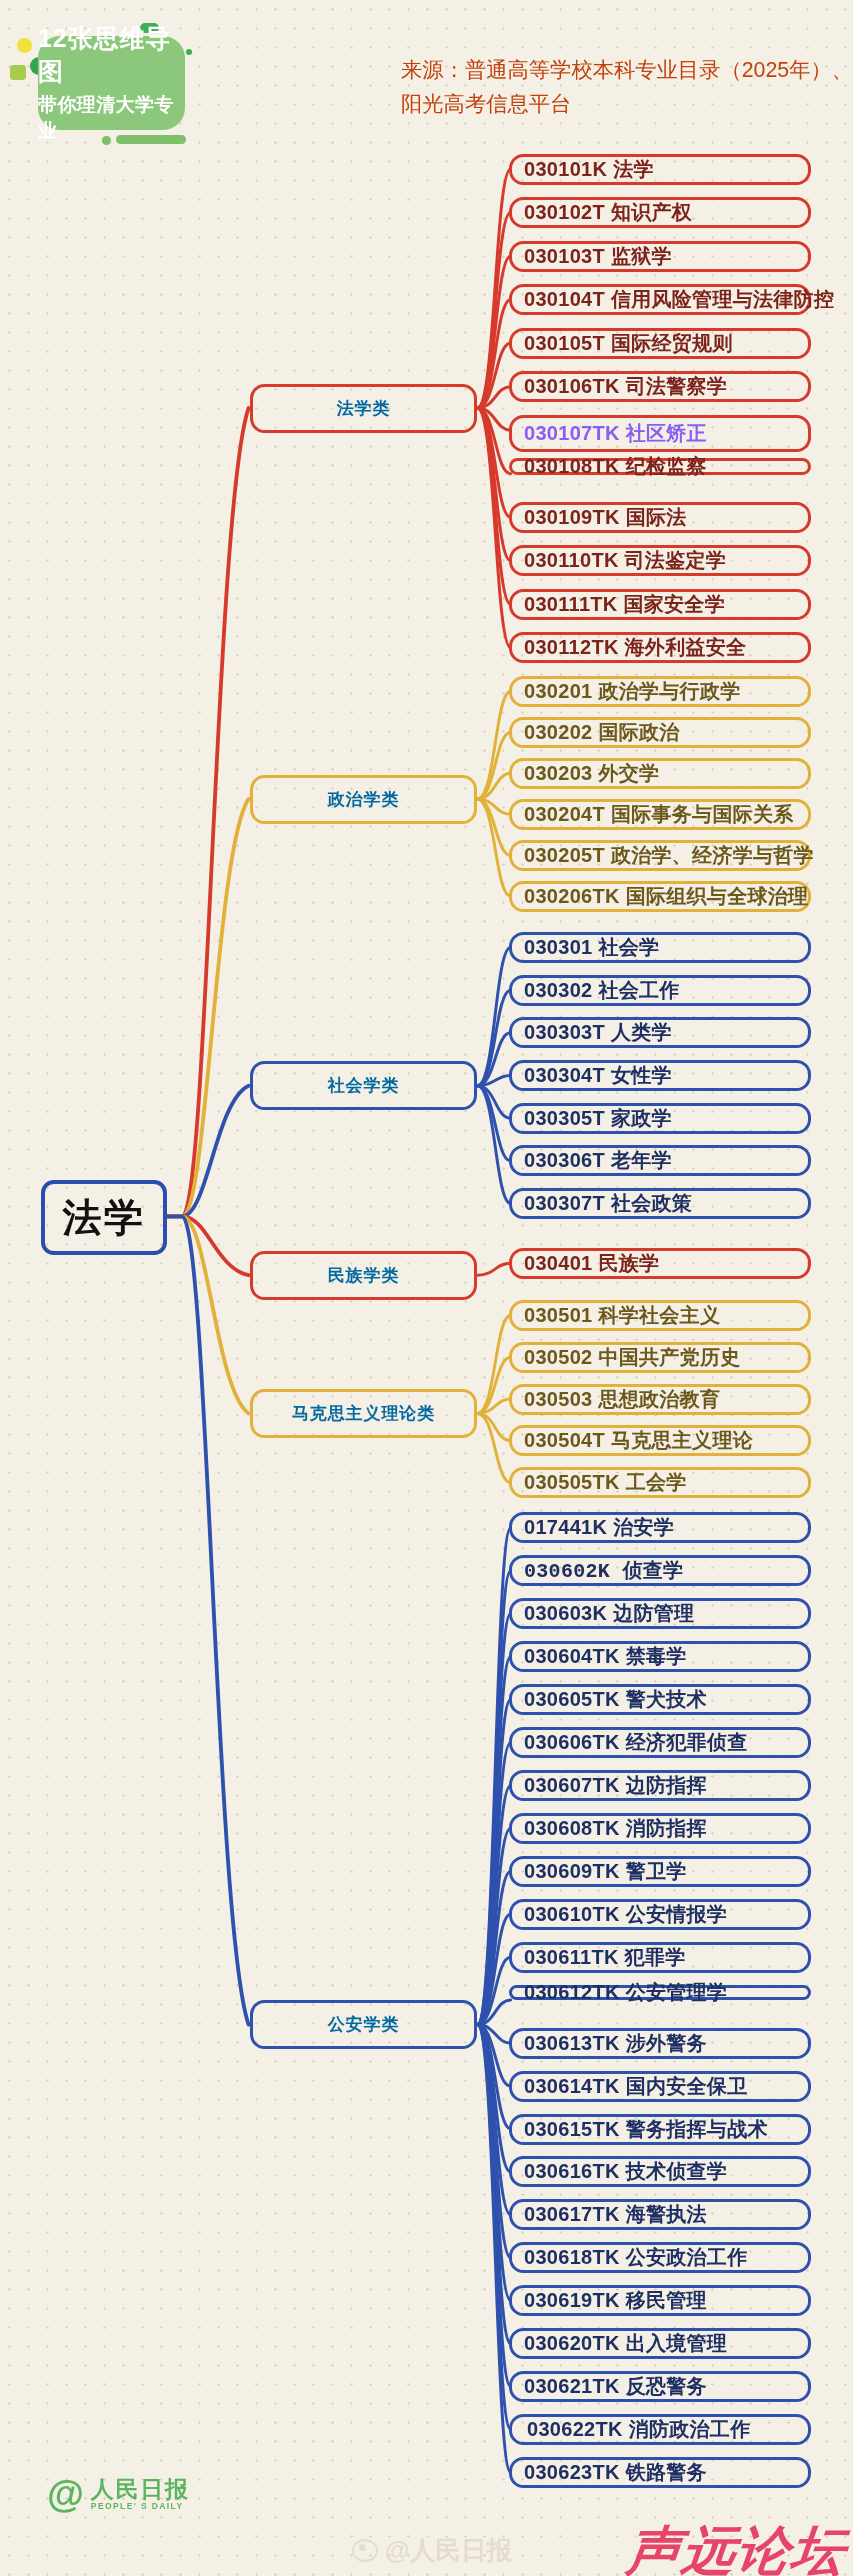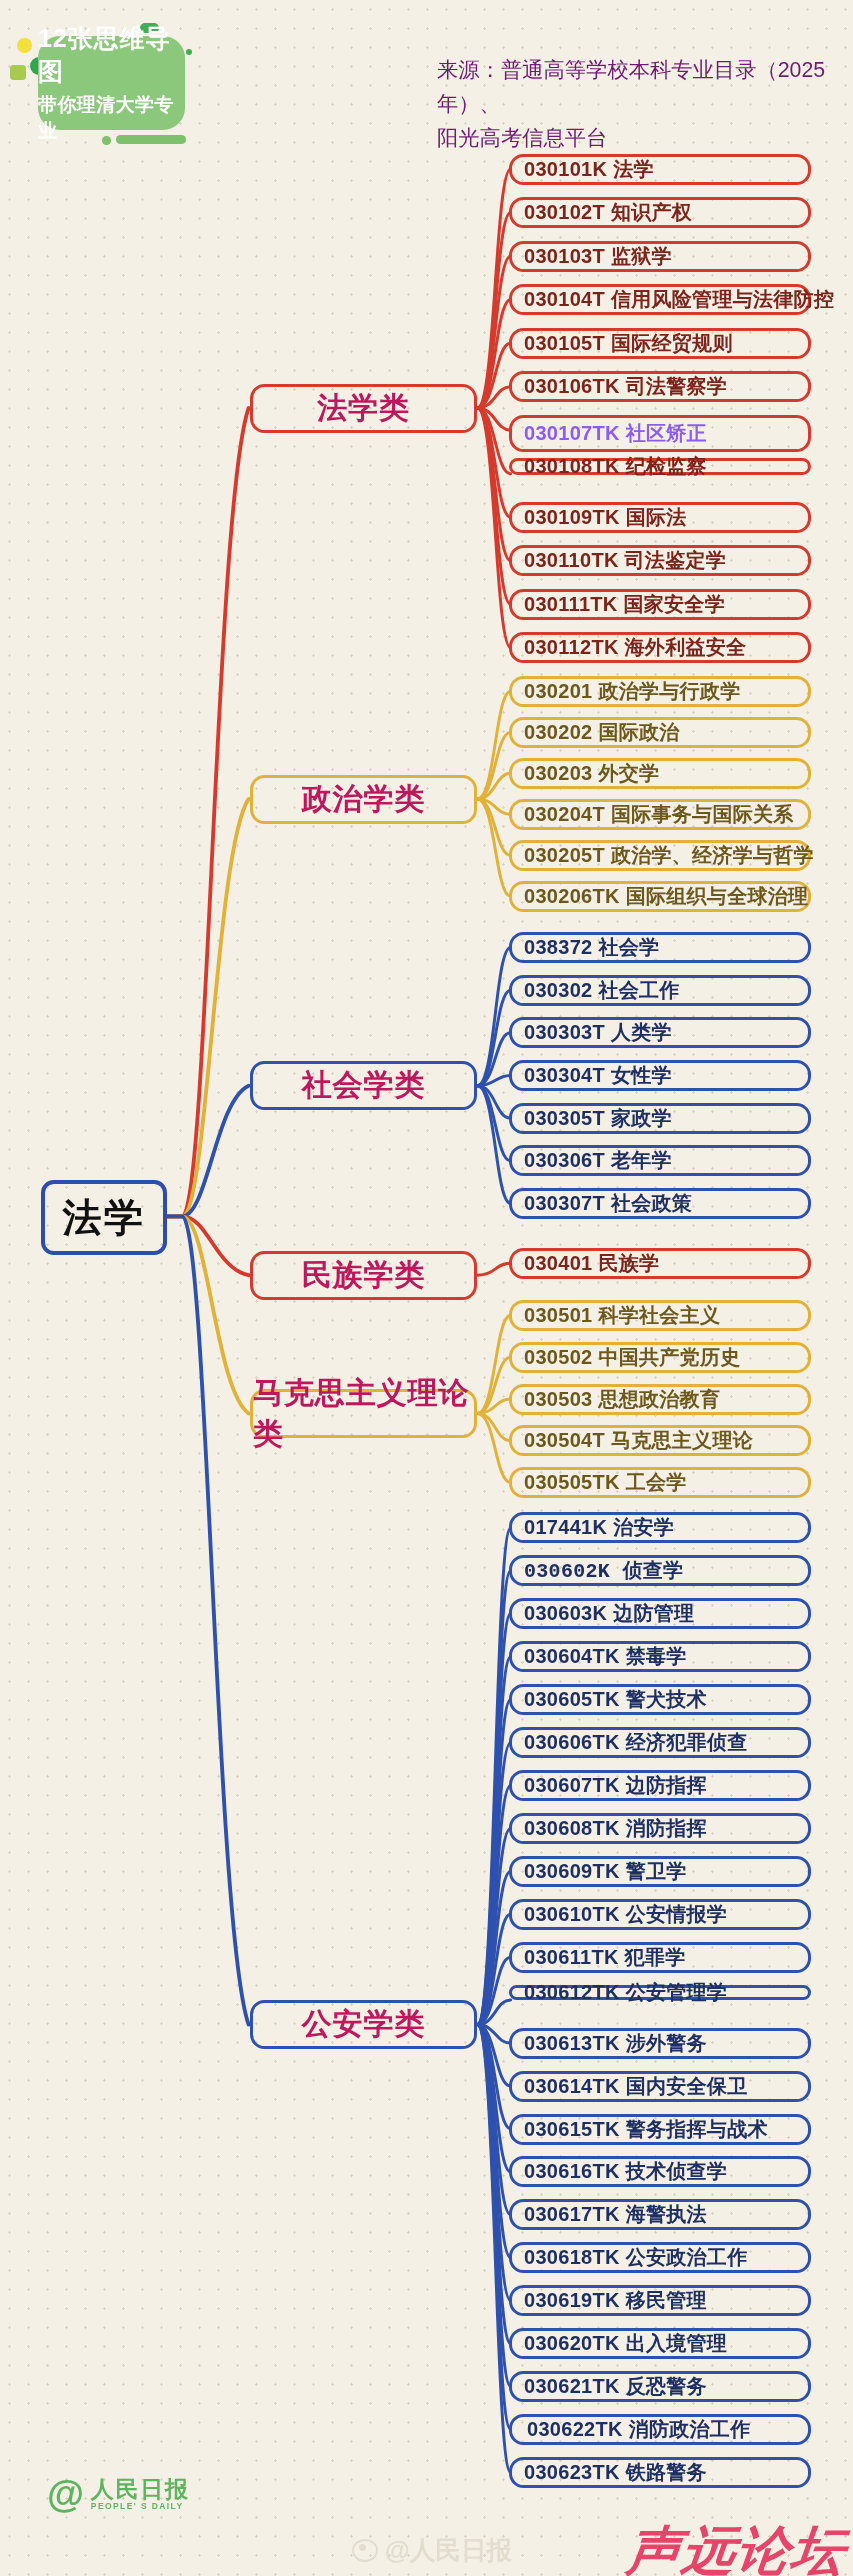--- a/index.html
+++ b/index.html
@@ -10,31 +10,31 @@
     background-image:radial-gradient(circle,#dcd4c3 1.1px,rgba(0,0,0,0) 1.4px);
     background-size:19px 19px;
   }
   #stage{position:absolute;inset:0;}
   #wires{position:absolute;left:0;top:0;z-index:1;pointer-events:none;}
   .node{position:absolute;z-index:2;box-sizing:border-box;border-radius:13.7px;
         display:flex;align-items:center;}
   .root-box{border:4.3px solid #2b4db0;border-radius:12.8px;justify-content:center;
         font-size:39px;font-weight:900;color:#111;letter-spacing:2.6px;}
   .branch-label{border-width:3.4px;border-style:solid;border-radius:14.5px;justify-content:center;
-        font-size:30px;font-weight:800;color:#be185d;letter-spacing:0.9px;}
+        font-size:17px;font-weight:800;color:#0369a1;letter-spacing:0.9px;}
   .major-item{border-width:3px;border-style:solid;border-radius:14.5px;
         font-size:20px;font-weight:700;padding-left:12px;letter-spacing:0.3px;white-space:nowrap;}
   
   .badge{position:absolute;left:38px;top:36px;width:147px;height:94px;background:#8cc87c;
          border-radius:22px;z-index:3;display:flex;flex-direction:column;justify-content:center;
          align-items:center;gap:3.4px;}
   .badge-l1{color:#fff;font-size:25px;font-weight:900;letter-spacing:0.9px;}
   .badge-l2{color:#fff;font-size:19px;font-weight:900;letter-spacing:0.4px;}
   .deco{position:absolute;z-index:2;}
-  .src{position:absolute;left:401px;top:53px;color:#701a75;font-size:21.3px;line-height:34px;z-index:3;margin-left:36px;}
+  .src{position:absolute;left:401px;top:53px;color:#c2410c;font-size:21.3px;line-height:34px;z-index:3;}
   
   .pd-logo{position:absolute;left:47px;top:2475px;display:flex;align-items:center;gap:6.8px;color:#5db45e;z-index:3;}
   .pd-at{font-size:38px;font-weight:900;line-height:38px;}
   .pd-cn{font-size:23px;font-weight:900;letter-spacing:1.7px;line-height:24px;}
   .pd-en{font-size:8.5px;font-weight:700;letter-spacing:1.4px;line-height:10.2px;}
   .weibo-mark{position:absolute;left:352px;top:2533px;display:flex;align-items:center;gap:6.8px;
         color:#e3ddcf;font-size:25.6px;font-weight:700;z-index:3;}
   .weibo-eye{width:22px;height:19px;border:2.6px solid #e3ddcf;border-radius:50% 50% 50% 50%;position:relative;}
   .weibo-eye::after{content:"";position:absolute;left:5.1px;top:3.4px;width:6.8px;height:6.8px;border-radius:50%;background:#e3ddcf;}
   .forum-mark{position:absolute;right:8.5px;top:2516px;color:#e64569;font-size:53px;font-weight:900;
@@ -145,21 +145,21 @@
       <div class="node major-item" style="left: 509px; top: 589px; width: 302px; height: 31px; border-color: rgb(213, 58, 45); color: rgb(124, 36, 27);">030111TK 国家安全学</div>
       <div class="node major-item" style="left: 509px; top: 632px; width: 302px; height: 31px; border-color: rgb(213, 58, 45); color: rgb(124, 36, 27);">030112TK 海外利益安全</div>
       <div class="node branch-label" style="left: 250px; top: 775px; width: 227px; height: 49px; border-color: rgb(226, 177, 58);">政治学类</div>
       <div class="node major-item" style="left: 509px; top: 676px; width: 302px; height: 31px; border-color: rgb(226, 177, 58); color: rgb(109, 88, 28);">030201 政治学与行政学</div>
       <div class="node major-item" style="left: 509px; top: 717px; width: 302px; height: 31px; border-color: rgb(226, 177, 58); color: rgb(109, 88, 28);">030202 国际政治</div>
       <div class="node major-item" style="left: 509px; top: 758px; width: 302px; height: 31px; border-color: rgb(226, 177, 58); color: rgb(109, 88, 28);">030203 外交学</div>
       <div class="node major-item" style="left: 509px; top: 799px; width: 302px; height: 31px; border-color: rgb(226, 177, 58); color: rgb(109, 88, 28);">030204T 国际事务与国际关系</div>
       <div class="node major-item" style="left: 509px; top: 840px; width: 302px; height: 31px; border-color: rgb(226, 177, 58); color: rgb(109, 88, 28);">030205T 政治学、经济学与哲学</div>
       <div class="node major-item" style="left: 509px; top: 881px; width: 302px; height: 31px; border-color: rgb(226, 177, 58); color: rgb(109, 88, 28);">030206TK 国际组织与全球治理</div>
       <div class="node branch-label" style="left: 250px; top: 1061px; width: 227px; height: 49px; border-color: rgb(46, 81, 174);">社会学类</div>
-      <div class="node major-item" style="left: 509px; top: 932px; width: 302px; height: 31px; border-color: rgb(46, 81, 174); color: rgb(30, 47, 99);">038372 社会学</div>
+      <div class="node major-item" style="left: 509px; top: 932px; width: 302px; height: 31px; border-color: rgb(46, 81, 174); color: rgb(30, 47, 99);">030301 社会学</div>
       <div class="node major-item" style="left: 509px; top: 975px; width: 302px; height: 31px; border-color: rgb(46, 81, 174); color: rgb(30, 47, 99);">030302 社会工作</div>
       <div class="node major-item" style="left: 509px; top: 1017px; width: 302px; height: 31px; border-color: rgb(46, 81, 174); color: rgb(30, 47, 99);">030303T 人类学</div>
       <div class="node major-item" style="left: 509px; top: 1060px; width: 302px; height: 31px; border-color: rgb(46, 81, 174); color: rgb(30, 47, 99);">030304T 女性学</div>
       <div class="node major-item" style="left: 509px; top: 1103px; width: 302px; height: 31px; border-color: rgb(46, 81, 174); color: rgb(30, 47, 99);">030305T 家政学</div>
       <div class="node major-item" style="left: 509px; top: 1145px; width: 302px; height: 31px; border-color: rgb(46, 81, 174); color: rgb(30, 47, 99);">030306T 老年学</div>
       <div class="node major-item" style="left: 509px; top: 1188px; width: 302px; height: 31px; border-color: rgb(46, 81, 174); color: rgb(30, 47, 99);">030307T 社会政策</div>
       <div class="node branch-label" style="left: 250px; top: 1251px; width: 227px; height: 49px; border-color: rgb(213, 58, 45);">民族学类</div>
       <div class="node major-item" style="left: 509px; top: 1248px; width: 302px; height: 31px; border-color: rgb(213, 58, 45); color: rgb(124, 36, 27);">030401 民族学</div>
       <div class="node branch-label" style="left: 250px; top: 1389px; width: 227px; height: 49px; border-color: rgb(226, 177, 58);">马克思主义理论类</div>
       <div class="node major-item" style="left: 509px; top: 1300px; width: 302px; height: 31px; border-color: rgb(226, 177, 58); color: rgb(109, 88, 28);">030501 科学社会主义</div>

